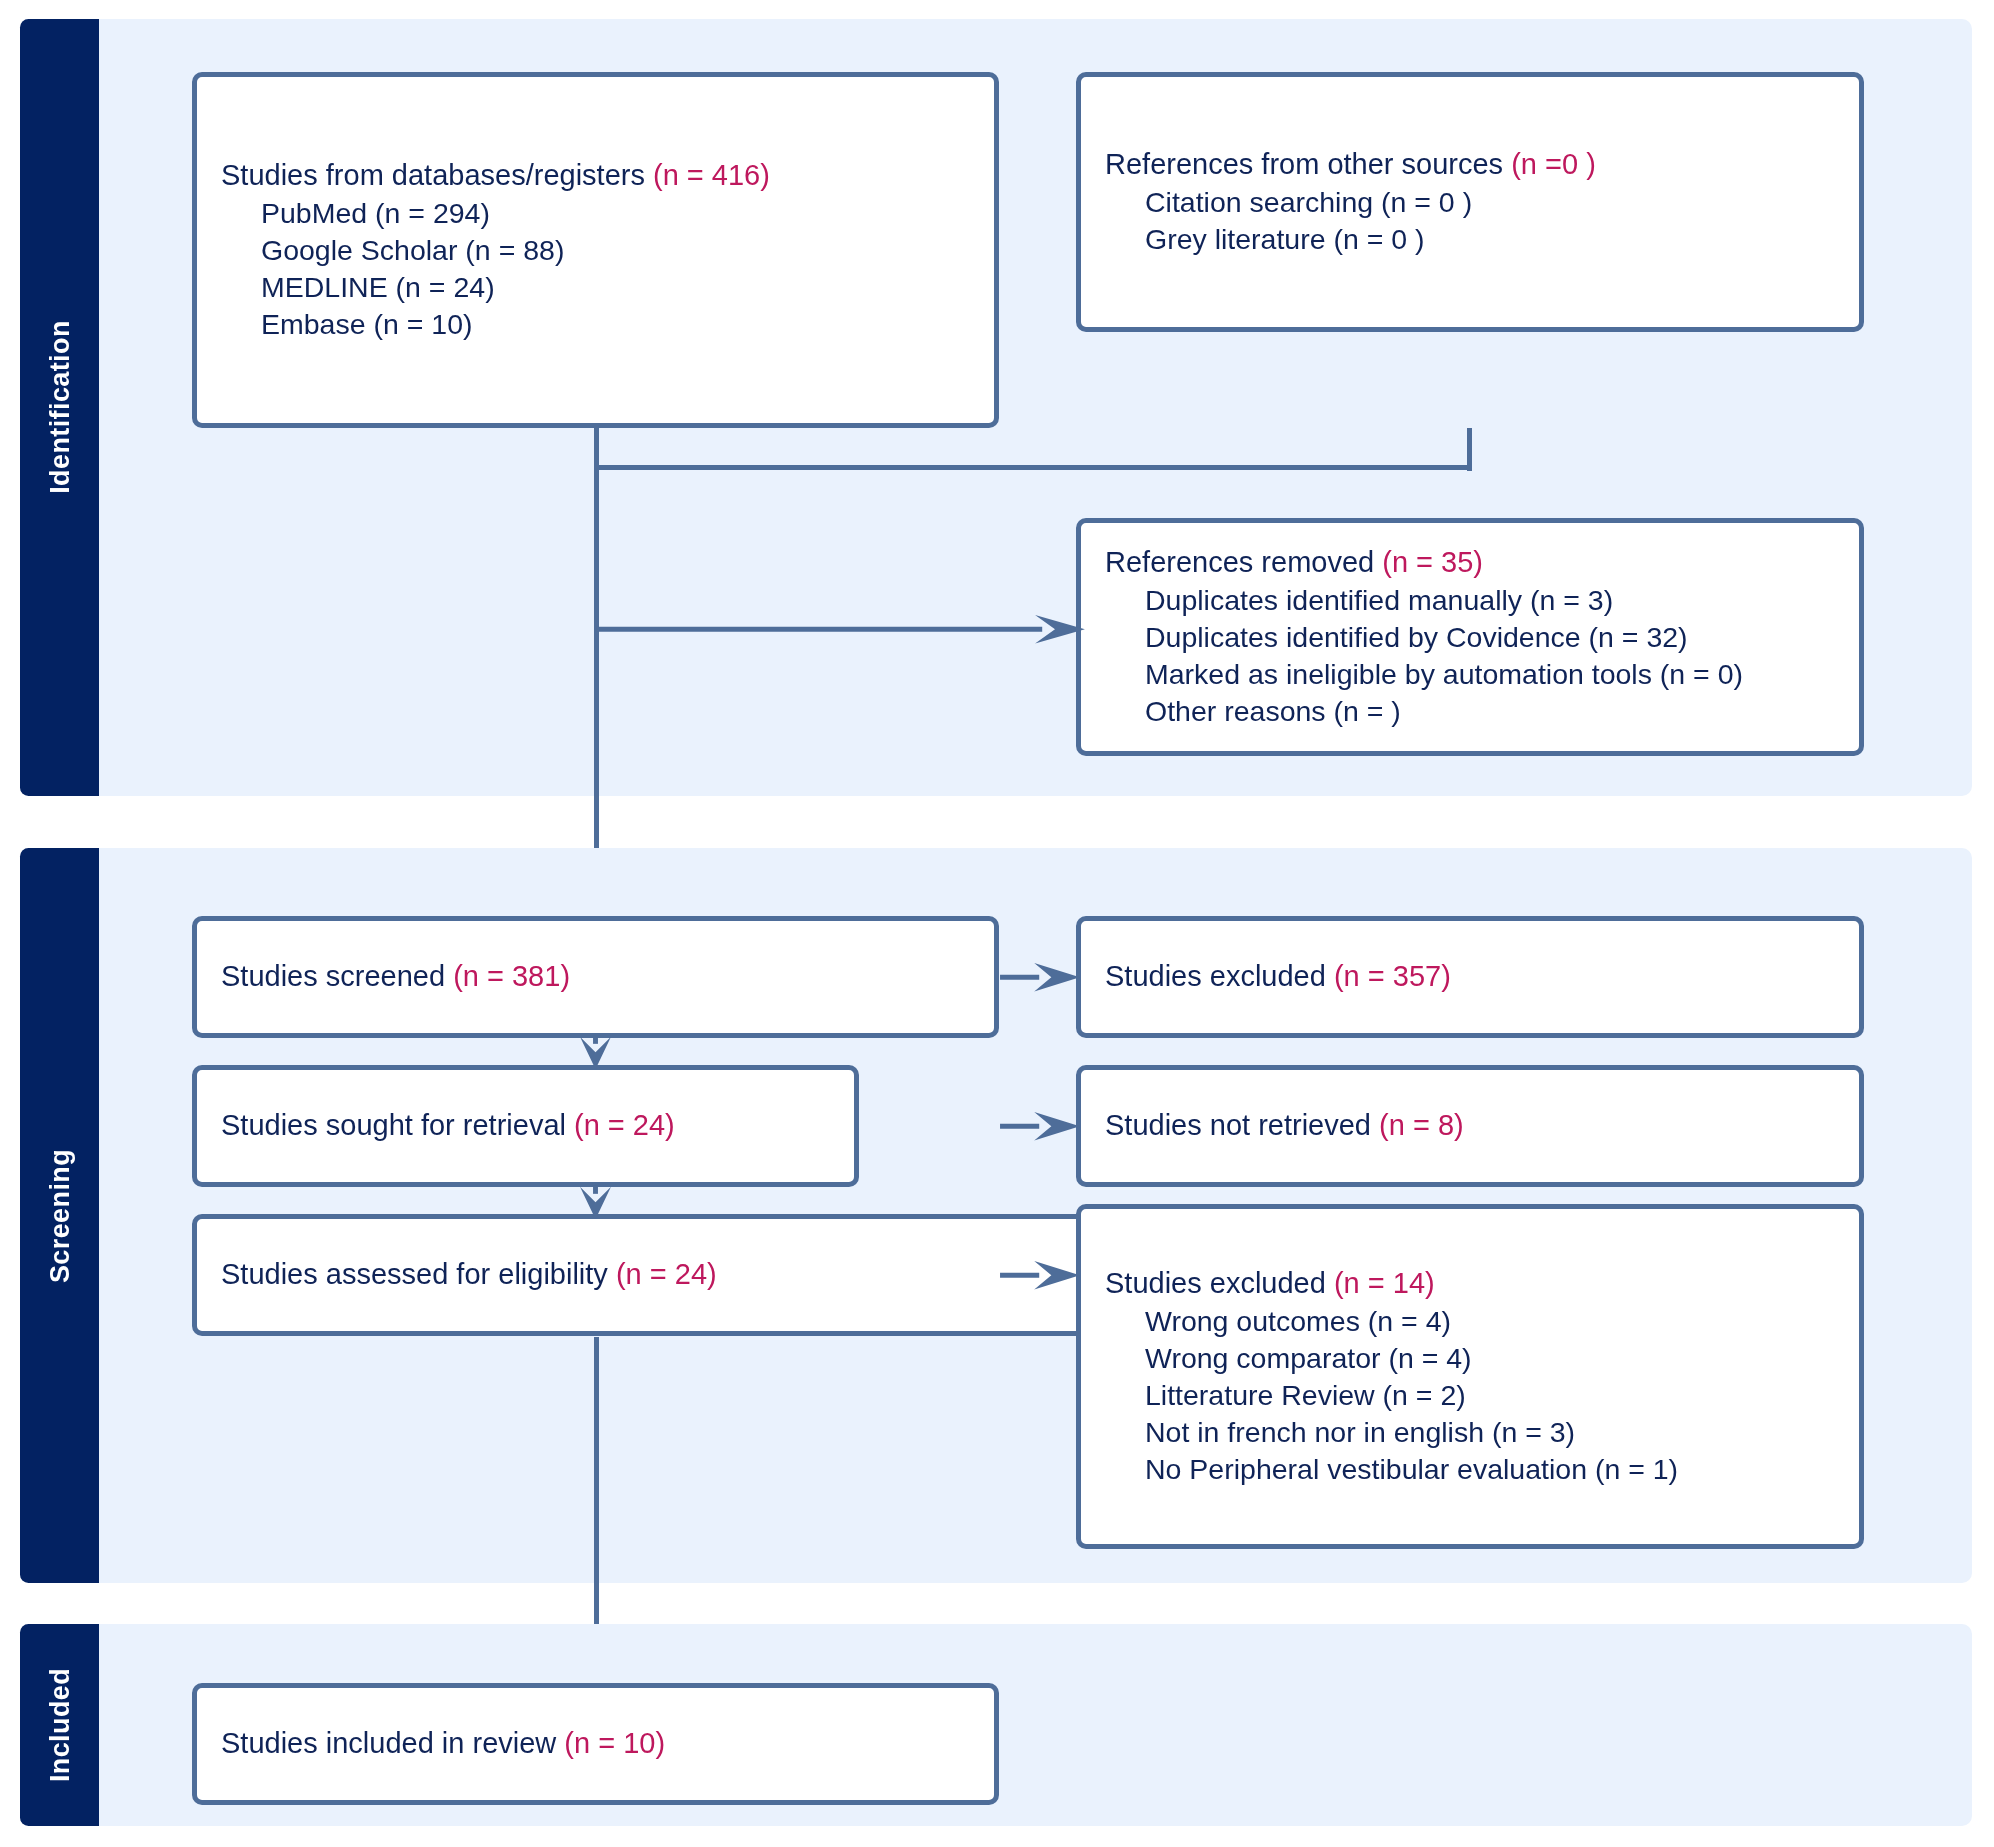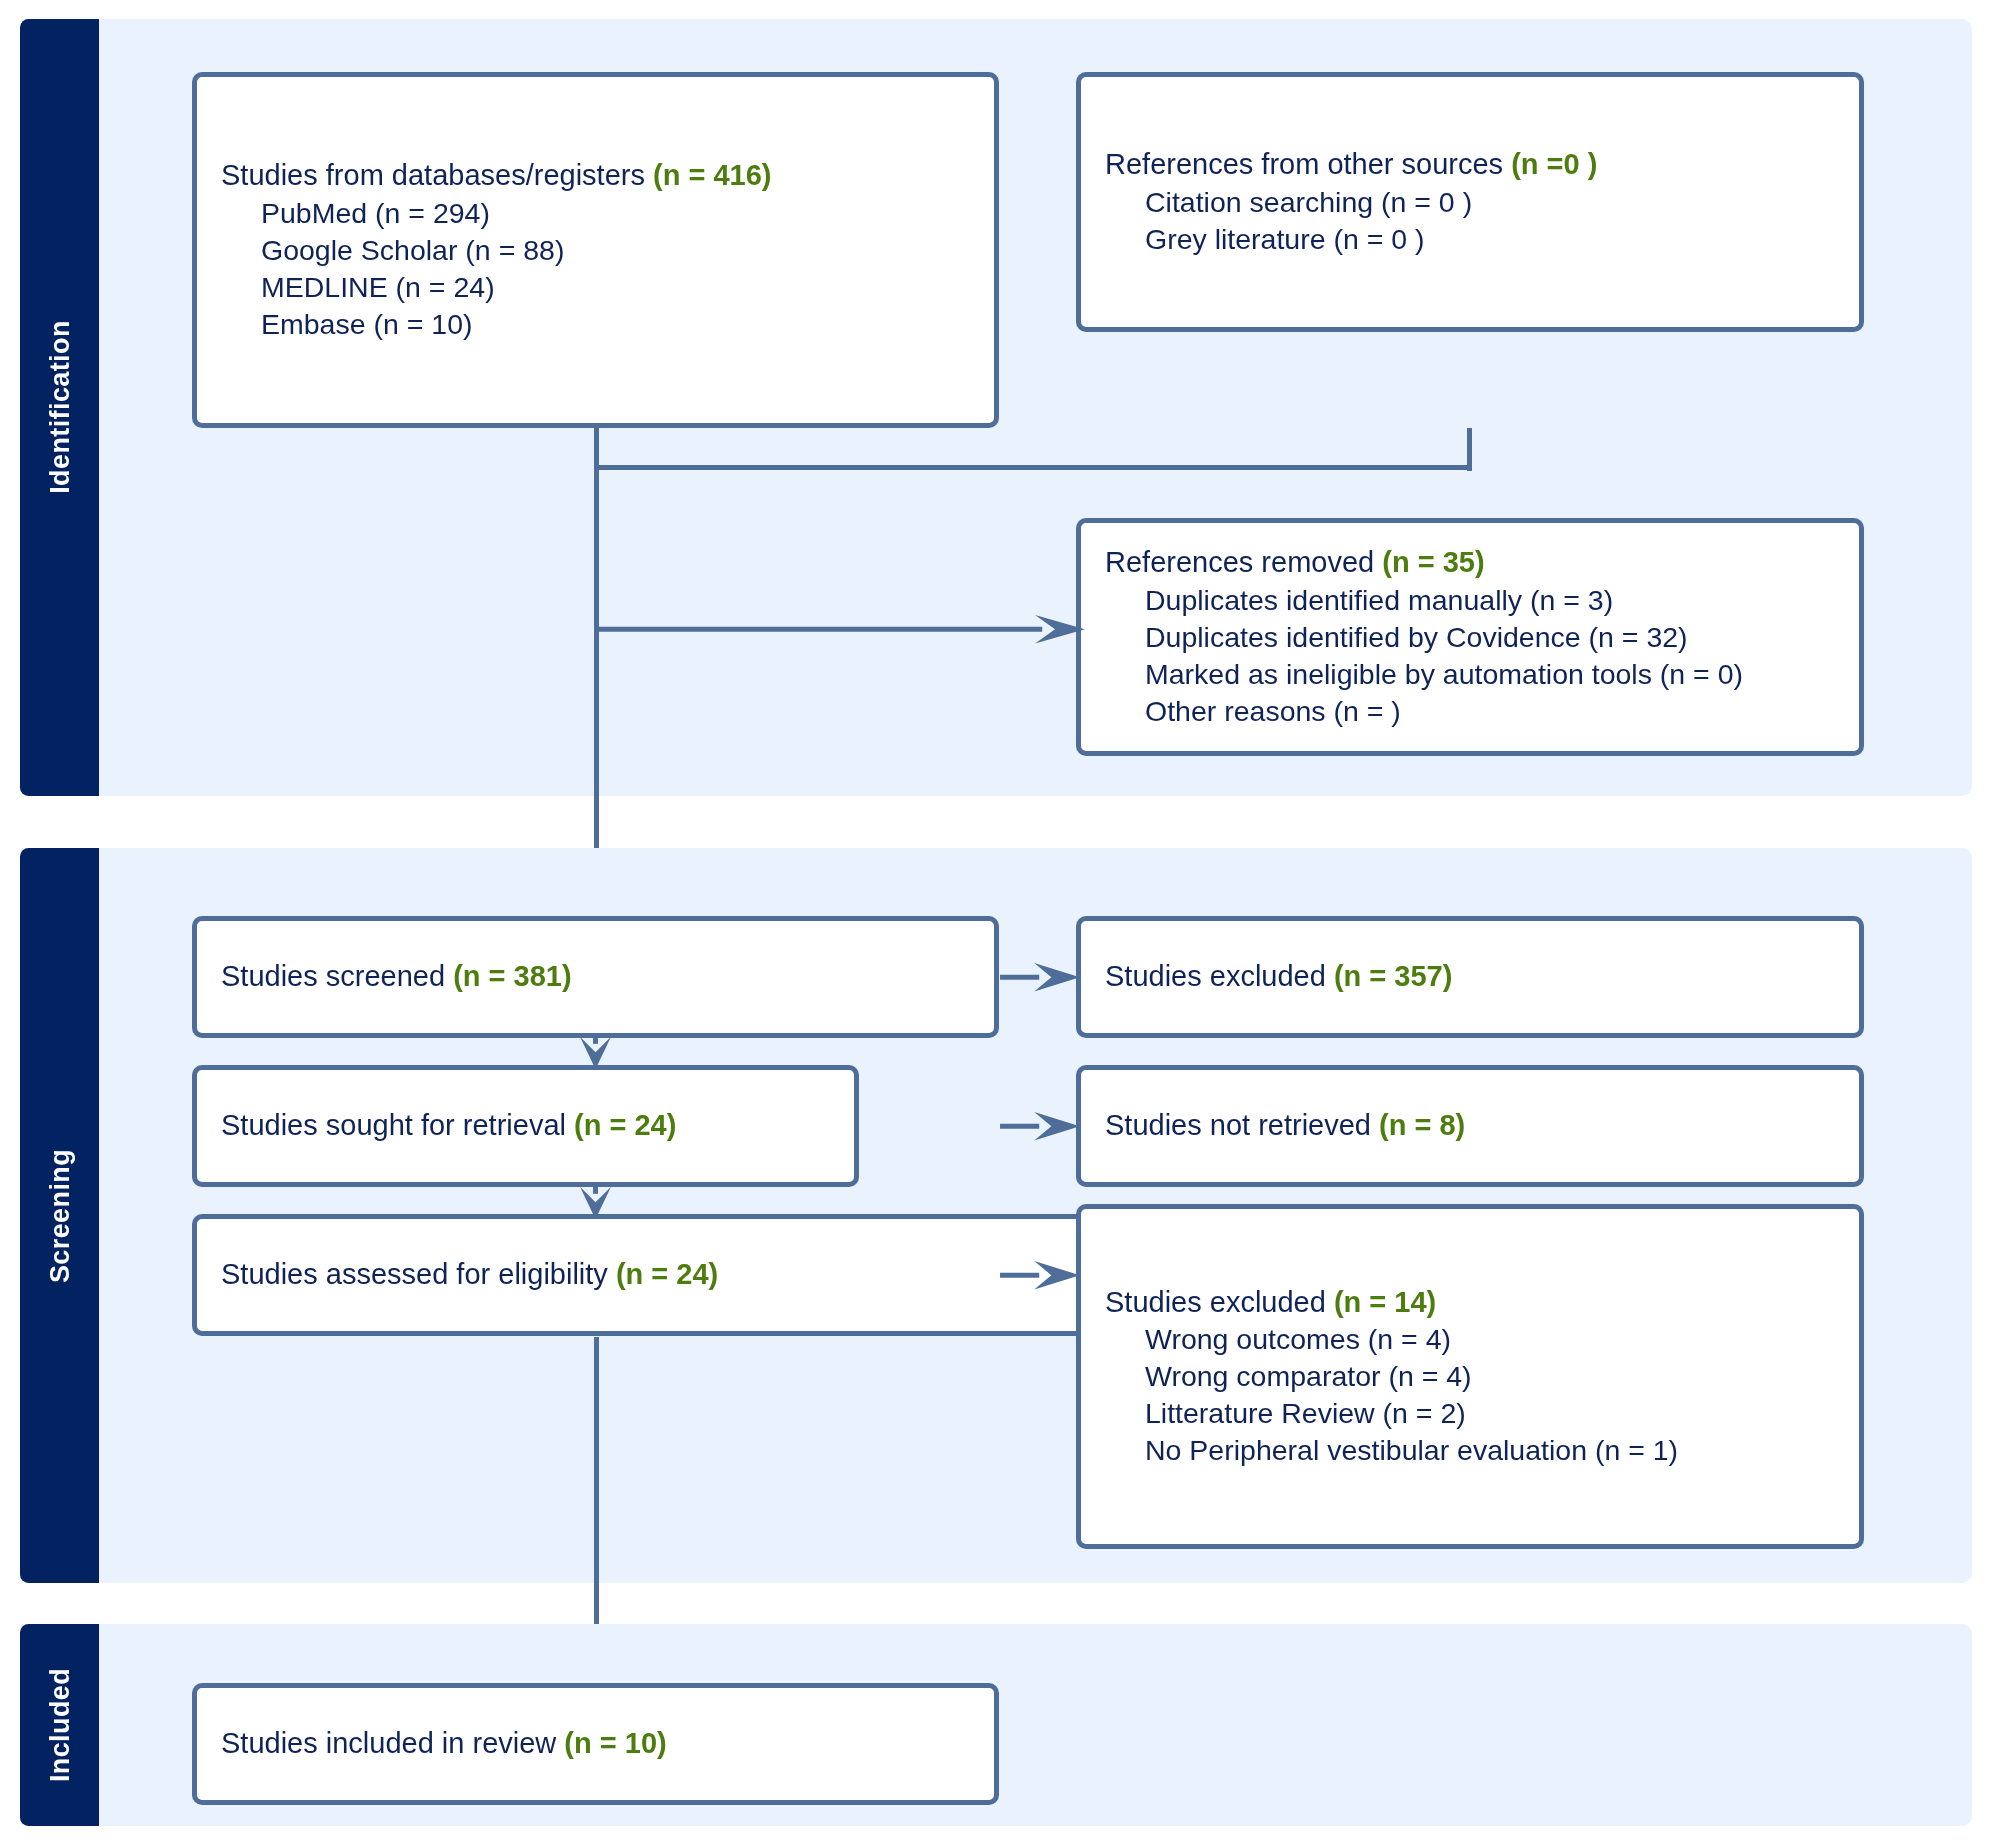--- a/index.html
+++ b/index.html
@@ -18,21 +18,21 @@
       color:#ffffff;font-weight:bold;white-space:nowrap;
       font-size:27px;letter-spacing:0.4px;}
 
   
   .box{position:absolute;background:#ffffff;border:5px solid #4e6d99;
        border-radius:10px;box-sizing:border-box;display:flex;
        align-items:center;}
   .box-inner{padding:0 24px;width:100%;}
   .ln{color:#0f2357;font-size:29px;line-height:1.30;white-space:nowrap;}
   .ln.sub{padding-left:40px;font-size:28.5px;}
-  .nb{color:#4d7c0f;font-weight:bold;}
+  .nb{color:#be185d;font-weight:normal;}
 
   
   .conn{position:absolute;background:#4e6d99;}
   .vline{width:5px;}
   .hline{height:5px;}
   svg.arrow{position:absolute;overflow:visible;}
   svg.arrow path{fill:none;stroke:#4e6d99;stroke-width:7;}
   svg.arrow polygon{fill:#4e6d99;}
 </style>
 </head>
@@ -136,20 +136,21 @@
     <path d="M22 0 V 12"></path>
     <polygon points="0,2 22,48 44,2 22,24"></polygon>
   </svg>
 
   <div class="box" style="left:1076px;top:1204px;width:788px;height:345px;">
     <div class="box-inner">
       <div class="ln"><span>Studies excluded </span><span class="nb">(n = 14)</span></div>
       <div class="ln sub">Wrong outcomes (n = 4)</div>
       <div class="ln sub">Wrong comparator (n = 4)</div>
       <div class="ln sub">Litterature Review (n = 2)</div>
+      <div class="ln sub">Not in french nor in english (n = 3)</div>
       <div class="ln sub">No Peripheral vestibular evaluation (n = 1)</div>
     </div>
   </div>
   <svg class="arrow" style="left:1000px;top:1261px;width:82px;height:28.5px;" viewBox="0 0 115 40">
     <path d="M0 20 H 55"></path>
     <polygon points="48,0 112,20 48,40 72,20"></polygon>
   </svg>
 
   <div class="conn vline" style="left:594px;top:1337px;height:341px;"></div>
   <svg class="arrow" style="left:580px;top:1643px;width:31px;height:64px;" viewBox="0 0 44 90">

